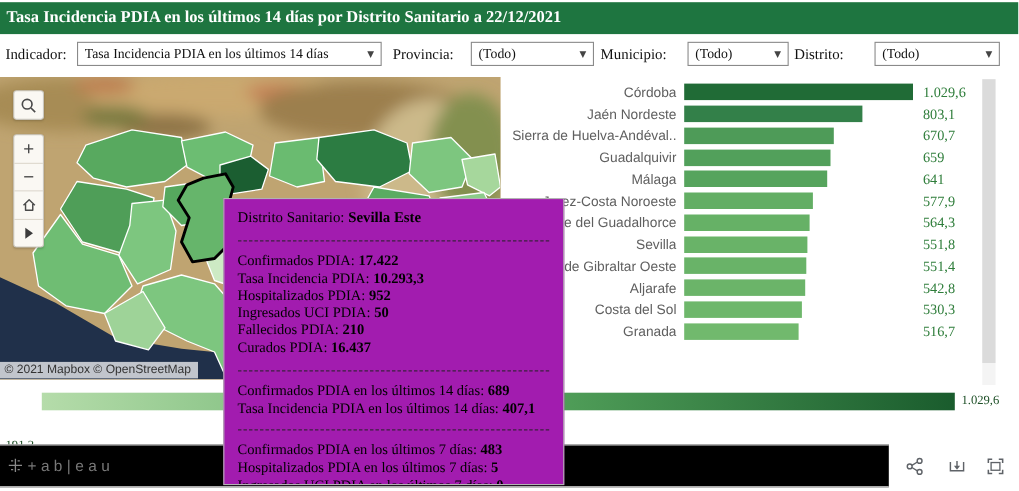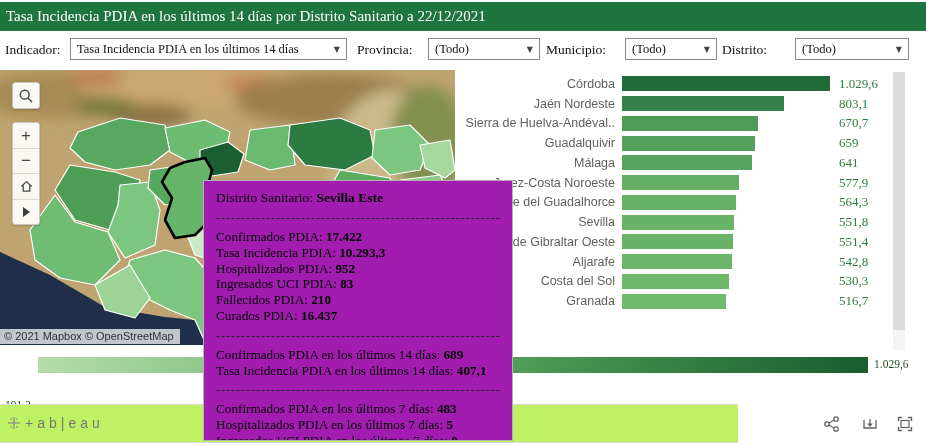--- a/index.html
+++ b/index.html
@@ -1,21 +1,21 @@
 <!DOCTYPE html>
 <html><head>
 <meta charset="utf-8">
 <style>
   html,body{margin:0;padding:0;background:#fff;}
   .app{position:relative;width:926px;height:446px;background:#fff;overflow:hidden;
        font-family:"Liberation Serif",serif;}
 
   
   .hdr{position:absolute;left:0;top:2px;width:926px;height:29px;background:#1e7540;}
-  .hdr-title{color:#fff;font-weight:normal;font-size:15px;line-height:29px;padding-left:6px;
+  .hdr-title{color:#fff;font-weight:bold;font-size:15px;line-height:29px;padding-left:6px;
              font-family:"Liberation Serif",serif;}
 
   
   .filters{position:absolute;left:0;top:34px;width:926px;height:32px;}
   .flabel{position:absolute;top:8px;font-size:13.5px;color:#111;}
   .dropdown{position:absolute;top:4px;height:22px;background:#fff;border:1px solid #8a8a8a;
             box-sizing:border-box;display:flex;align-items:center;justify-content:space-between;
             padding:0 6px;cursor:pointer;}
   .dd-text{font-size:12.5px;color:#111;white-space:nowrap;overflow:hidden;}
   .dd-arrow{font-size:8px;color:#444;margin-left:6px;font-family:"DejaVu Sans",sans-serif;}
@@ -44,21 +44,21 @@
   .bar-value{margin-left:5px;font-size:13px;color:#2e7d3a;white-space:nowrap;}
   .vscroll{position:absolute;left:893px;top:72px;width:12px;height:278px;background:#f4f4f4;}
   .vthumb{position:absolute;left:0;top:0;width:12px;height:258px;background:#dbdbdb;}
 
   
   .legend-min{position:absolute;left:5px;top:358px;font-size:11.5px;color:#1d4f26;margin-top:41px;}
   .legend-max{position:absolute;left:874px;top:358px;font-size:11.5px;color:#1d4f26;}
   .legend-bar{position:absolute;left:38px;top:357px;width:830px;height:16px;}
 
   
-  .footer{position:absolute;left:0;top:404px;width:738px;height:39px;background:#bef264;
+  .footer{position:absolute;left:0;top:404px;width:808px;height:39px;background:#000000;
           border-top:1px solid #d8d8d8;border-bottom:1px solid #d8d8d8;box-sizing:border-box;}
   .brand{position:absolute;left:7px;top:10px;display:flex;align-items:center;gap:4px;}
   .brand-text{font-family:"Liberation Sans",sans-serif;font-size:14px;color:#787878;letter-spacing:4px;}
   .ficon{position:absolute;top:10px;width:18px;height:18px;cursor:pointer;}
   .ficon svg{display:block;}
 
   
   .tooltip{position:absolute;left:203px;top:180px;width:310px;height:261px;background:#a21caf;
            border:1px solid #b3b3b3;box-sizing:border-box;padding:9px 12px;z-index:20;overflow:hidden;}
   .tt-title{font-size:13.5px;color:#000;margin-bottom:3px;}
@@ -307,21 +307,21 @@
   <div class="tooltip">
     <div class="tt-title">
       <span>Distrito Sanitario:</span>
       <span class="tt-val">Sevilla Este</span>
     </div>
     <div id="tt-body">
         <div class="tt-dashes"></div>
         <div class="tt-line"><span>Confirmados PDIA: </span><span class="tt-val">17.422</span></div>
         <div class="tt-line"><span>Tasa Incidencia PDIA: </span><span class="tt-val">10.293,3</span></div>
         <div class="tt-line"><span>Hospitalizados PDIA: </span><span class="tt-val">952</span></div>
-        <div class="tt-line"><span>Ingresados UCI PDIA: </span><span class="tt-val">83</span></div>
+        <div class="tt-line"><span>Ingresados UCI PDIA: </span><span class="tt-val">50</span></div>
         <div class="tt-line"><span>Fallecidos PDIA: </span><span class="tt-val">210</span></div>
         <div class="tt-line"><span>Curados PDIA: </span><span class="tt-val">16.437</span></div>
         <div class="tt-dashes"></div>
         <div class="tt-line"><span>Confirmados PDIA en los últimos 14 días: </span><span class="tt-val">689</span></div>
         <div class="tt-line"><span>Tasa Incidencia PDIA en los últimos 14 días: </span><span class="tt-val">407,1</span></div>
         <div class="tt-dashes"></div>
         <div class="tt-line"><span>Confirmados PDIA en los últimos 7 días: </span><span class="tt-val">483</span></div>
         <div class="tt-line"><span>Hospitalizados PDIA en los últimos 7 días: </span><span class="tt-val">5</span></div>
         <div class="tt-line"><span>Ingresados UCI PDIA en los últimos 7 días: </span><span class="tt-val">0</span></div>
       </div>

